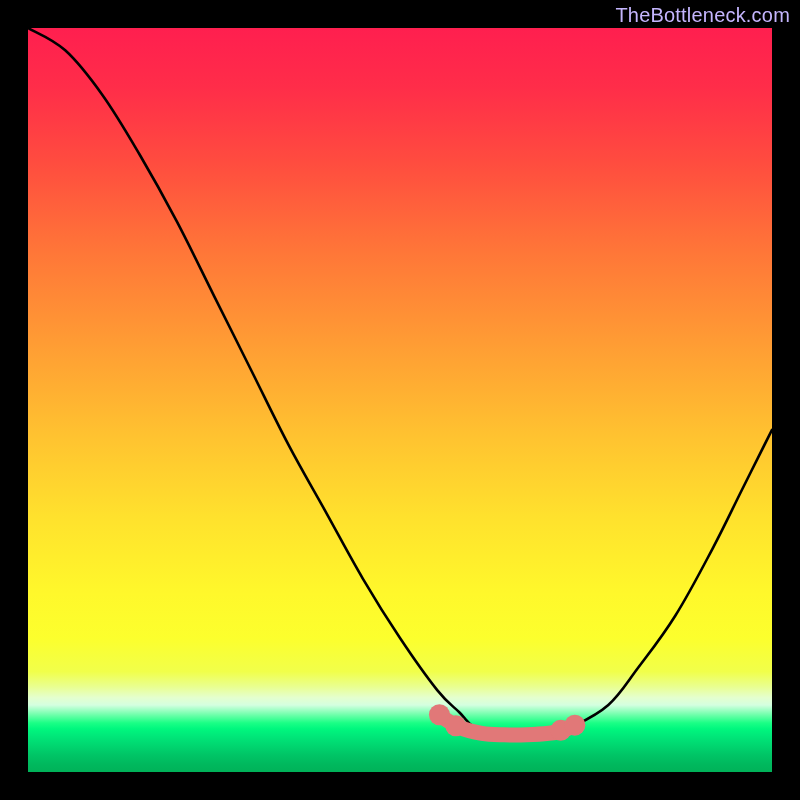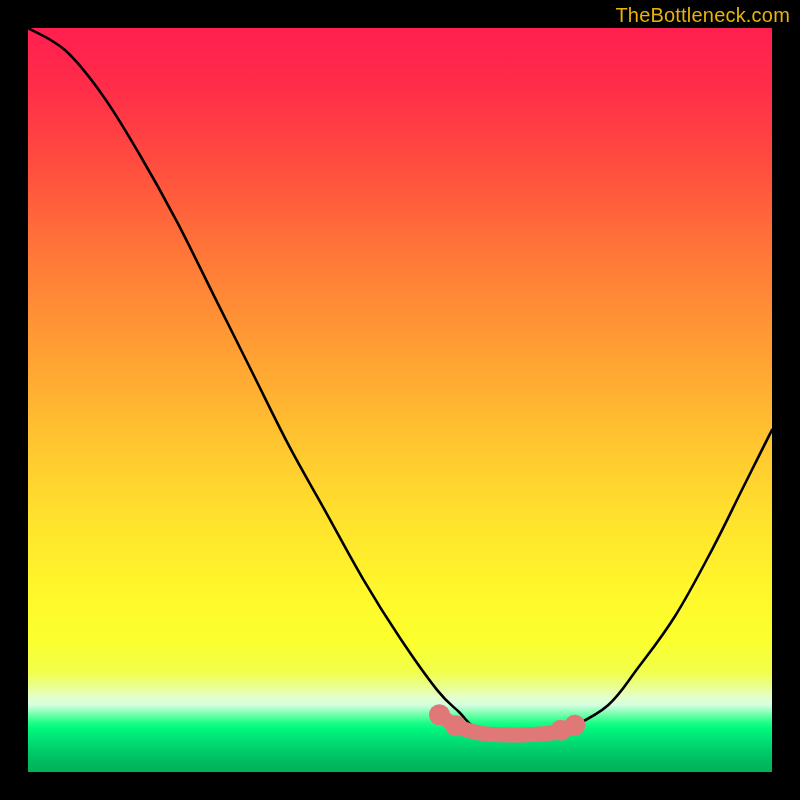--- a/index.html
+++ b/index.html
@@ -56,21 +56,21 @@
   svg.curve {
     position: absolute;
     inset: 0;
     width: 100%;
     height: 100%;
   }
   .watermark {
     position: absolute;
     top: 4px;
     right: 10px;
-    color: #eab308;
+    color: #c4b5fd;
     font-size: 20px;
     letter-spacing: 0.2px;
     font-weight: 400;
     user-select: none;
   }
 </style>
 </head>
 <body>
 
 <div class="stage">

